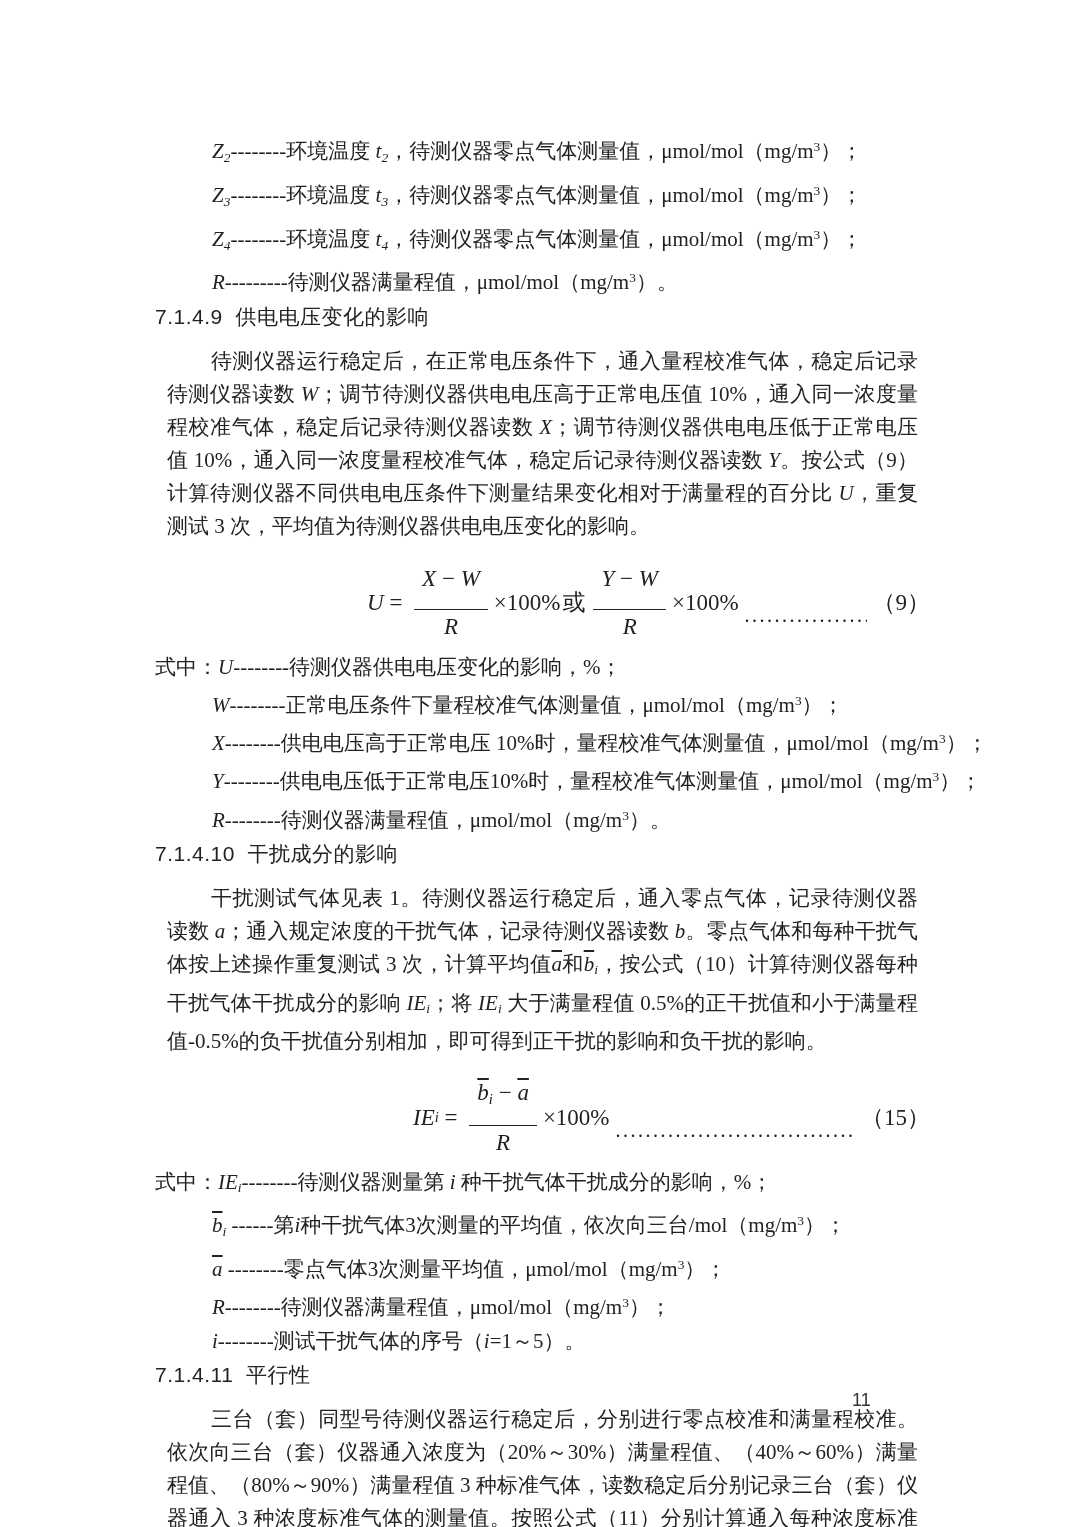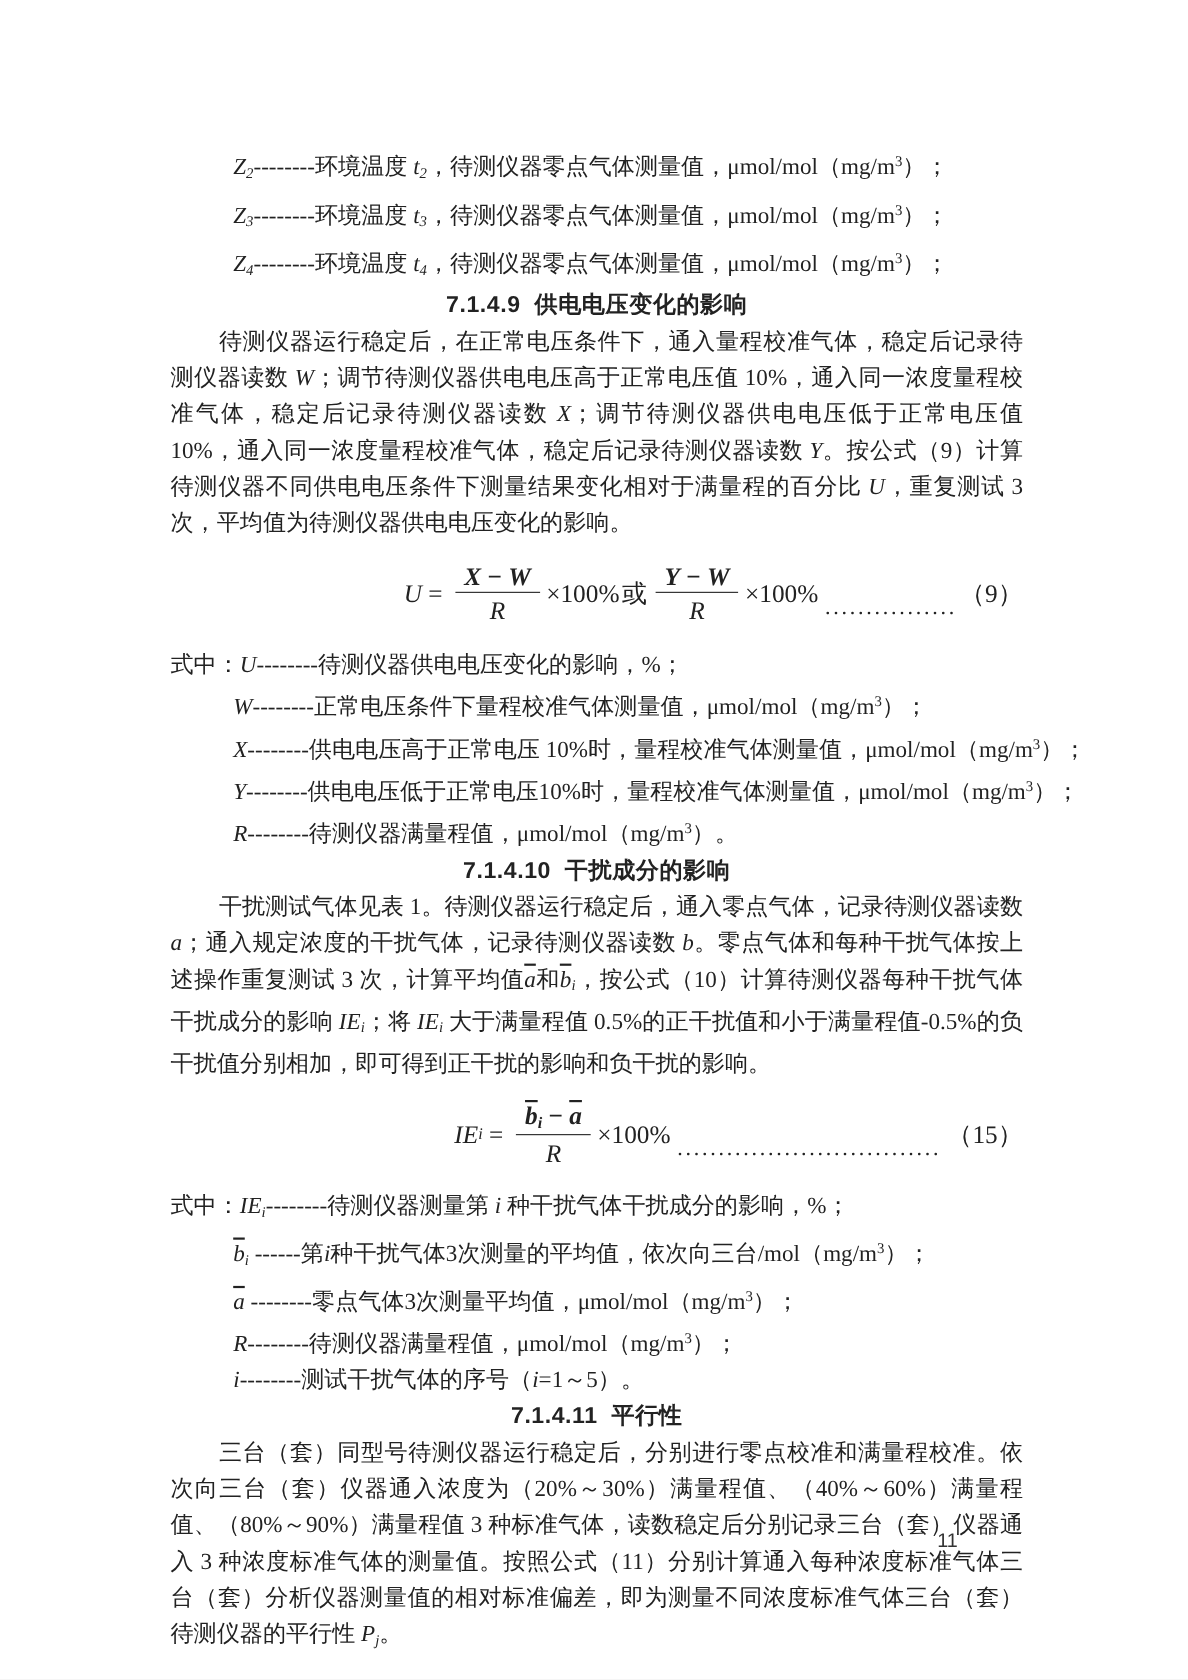--- a/index.html
+++ b/index.html
@@ -16,27 +16,27 @@
     left:155px; top:130px;
     width:775px;
     font-size:21px;
     line-height:33px;
     text-align:justify;
   }
   .def-line { margin-left:57px; text-align:left; white-space:nowrap; }
   .def-line.no-hang { margin-left:0; }
   .heading {
     font-family:"Liberation Sans","DejaVu Sans",sans-serif;
-    font-weight:700;
+    font-weight:400;
     font-size:21px;
-    text-align:center;
+    text-align:left;
     white-space:pre-wrap;
     letter-spacing:0.5px;
   }
-  .para { margin:0; text-indent:44px; text-align:justify; }
+  .para { margin:12px; text-indent:44px; text-align:justify; }
   .seg-i { font-style:italic; }
   .seg-isub { font-style:italic; font-size:64%; vertical-align:-0.25em; }
   .seg-sup { font-size:64%; vertical-align:0.55em; }
   .seg-ol { font-style:italic; text-decoration:overline; }
   
   .formula {
     height:96px;
     display:flex;
     align-items:center;
     font-size:23px;
@@ -45,21 +45,21 @@
   .formula span { white-space:pre; }
   .f-spacer { flex:0 0 auto; }
   .f-var { font-style:italic; }
   .frac {
     display:inline-flex;
     flex-direction:column;
     align-items:center;
     margin:0 6px;
     vertical-align:middle;
   }
-  .frac .num { padding:0 8px 0; border-bottom:1.8px solid #222;font-weight:bold; }
+  .frac .num { padding:0 8px 17px; border-bottom:1.8px solid #222; }
   .frac .den { padding-top:3px; }
   .f-or { margin:0 2px; }
   .f-dots {
     flex:1 1 auto;
     overflow:hidden;
     white-space:nowrap;
     letter-spacing:2.5px;
     margin:0 6px;
     align-self:flex-end;
     padding-bottom:24px;
@@ -77,20 +77,21 @@
 </head>
 <body>
 
 <div class="page">
   <div class="content">
 
     <div>
         <div class="def-line"><span class="seg-i">Z</span><span class="seg-isub">2</span><span>--------环境温度 </span><span class="seg-i">t</span><span class="seg-isub">2</span><span>，待测仪器零点气体测量值，μmol/mol（mg/m</span><span class="seg-sup">3</span><span>）；</span></div>
         <div class="def-line"><span class="seg-i">Z</span><span class="seg-isub">3</span><span>--------环境温度 </span><span class="seg-i">t</span><span class="seg-isub">3</span><span>，待测仪器零点气体测量值，μmol/mol（mg/m</span><span class="seg-sup">3</span><span>）；</span></div>
         <div class="def-line"><span class="seg-i">Z</span><span class="seg-isub">4</span><span>--------环境温度 </span><span class="seg-i">t</span><span class="seg-isub">4</span><span>，待测仪器零点气体测量值，μmol/mol（mg/m</span><span class="seg-sup">3</span><span>）；</span></div>
+        <div class="def-line"><span class="seg-i">R</span><span>---------待测仪器满量程值，μmol/mol（mg/m</span><span class="seg-sup">3</span><span>）。</span></div>
       </div>
 
     <div class="heading">7.1.4.9  供电电压变化的影响</div>
 
     <p class="para"><span>待测仪器运行稳定后，在正常电压条件下，通入量程校准气体，稳定后记录待测仪器读数 </span><span class="seg-i">W</span><span>；调节待测仪器供电电压高于正常电压值 10%，通入同一浓度量程校准气体，稳定后记录待测仪器读数 </span><span class="seg-i">X</span><span>；调节待测仪器供电电压低于正常电压值 10%，通入同一浓度量程校准气体，稳定后记录待测仪器读数 </span><span class="seg-i">Y</span><span>。按公式（9）计算待测仪器不同供电电压条件下测量结果变化相对于满量程的百分比 </span><span class="seg-i">U</span><span>，重复测试 3 次，平均值为待测仪器供电电压变化的影响。</span></p>
 
     <div class="formula">
       <span class="f-spacer" style="width:212px"></span>
       <span class="f-var">U</span>
       <span> = </span>

